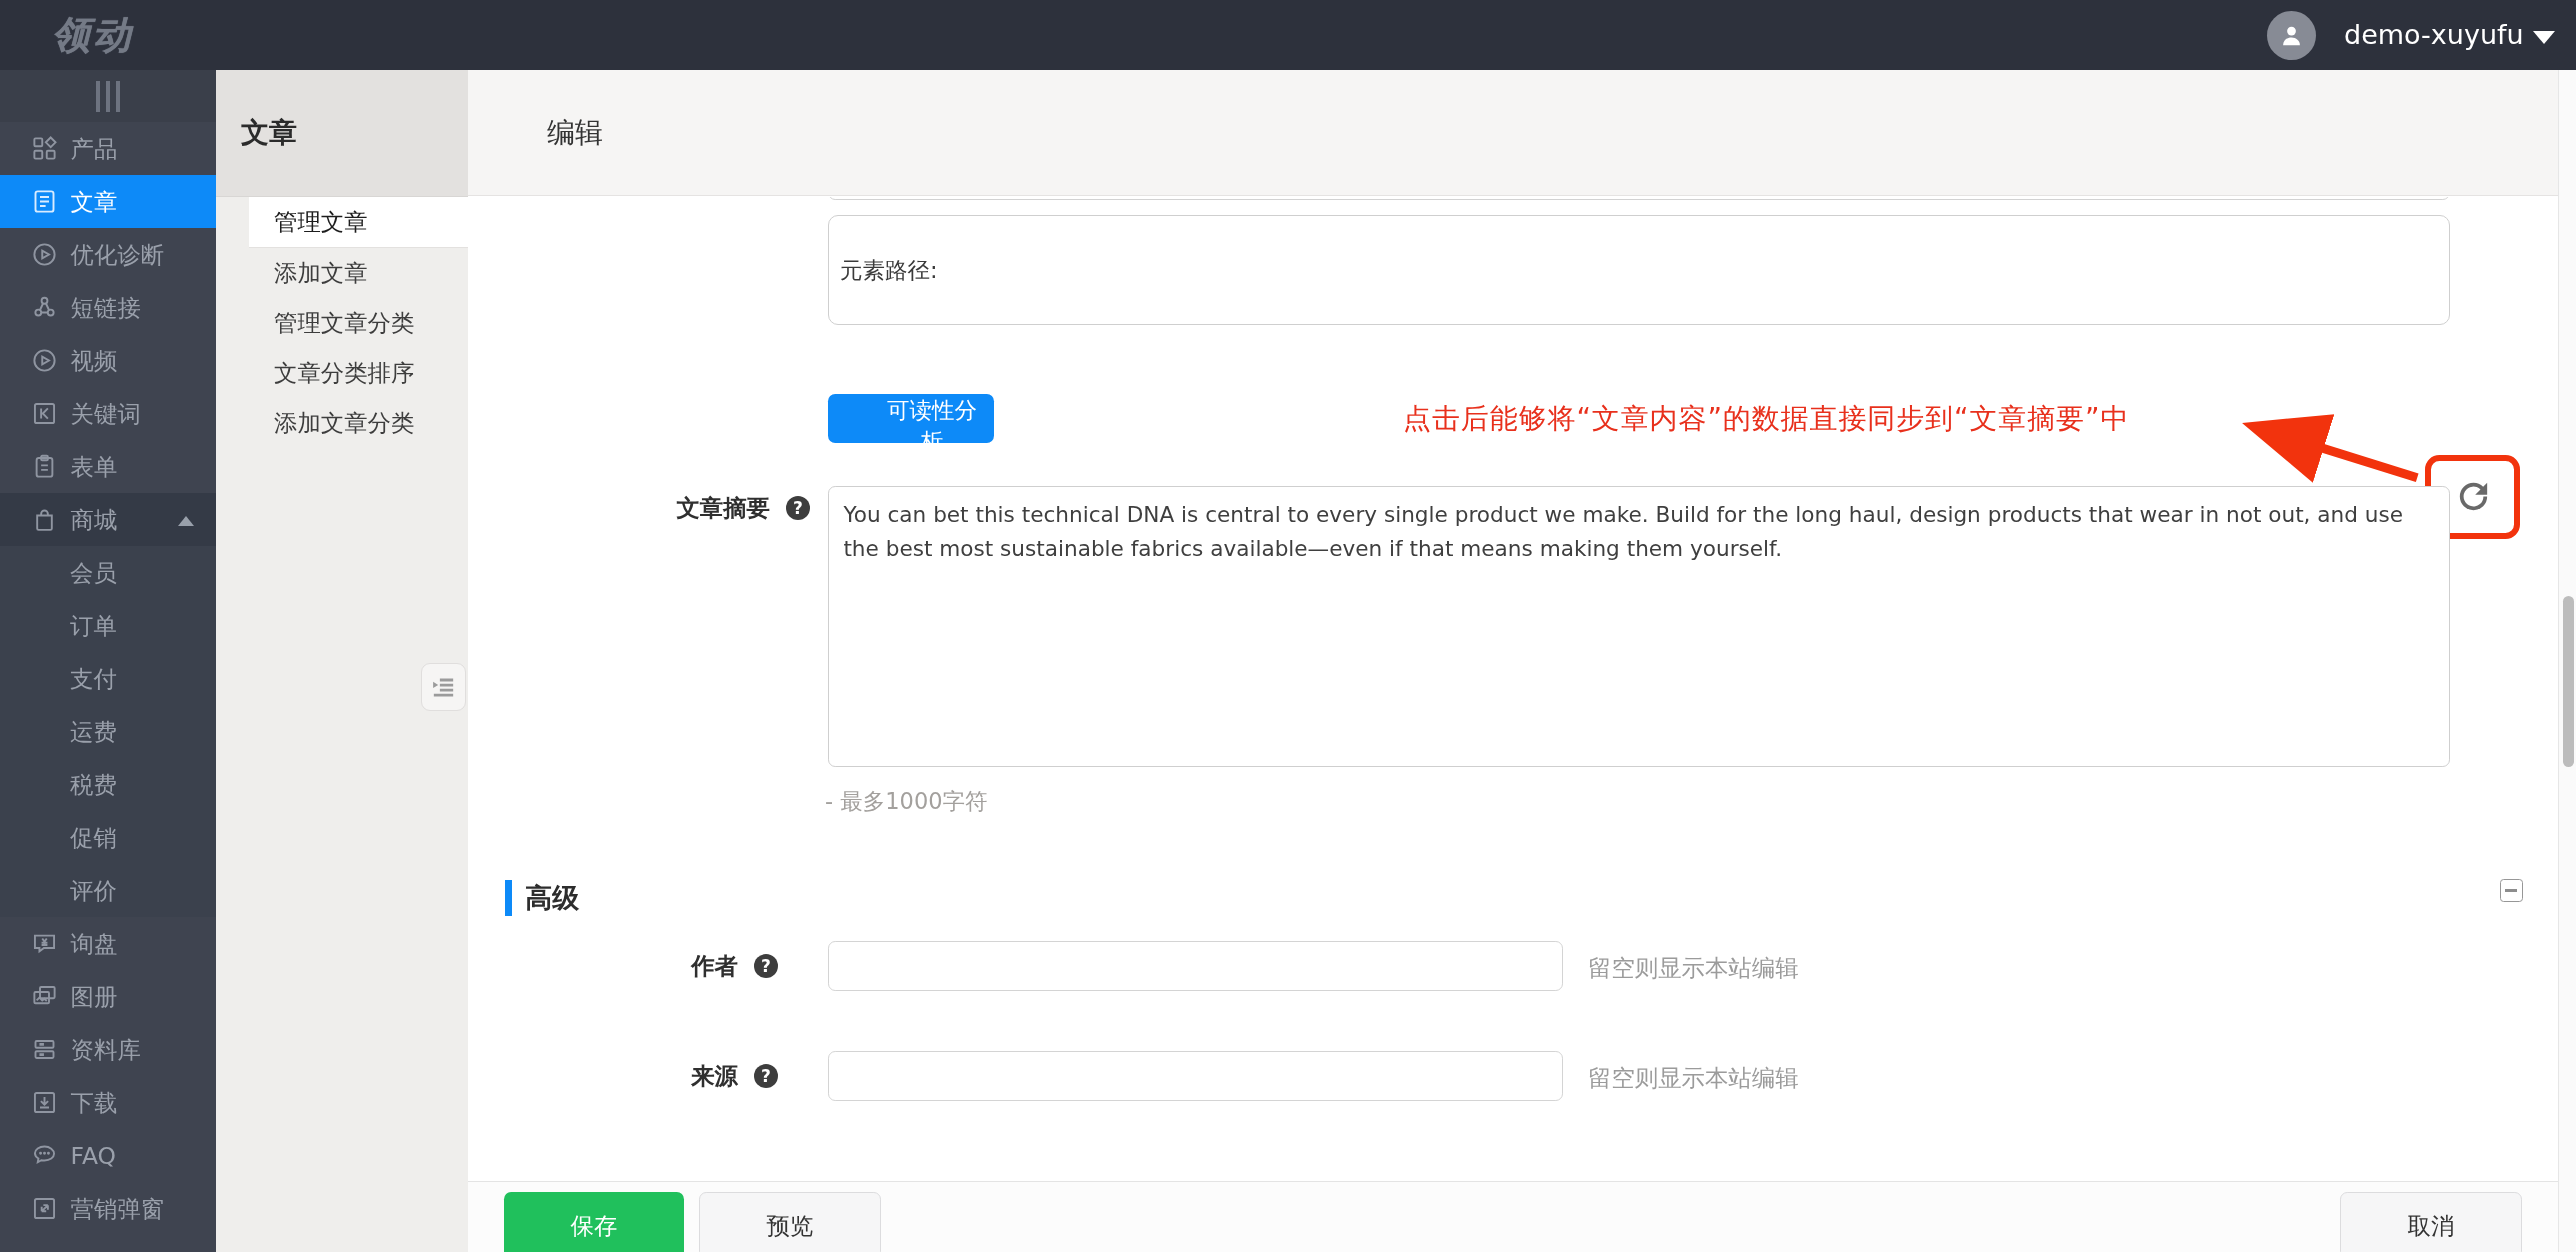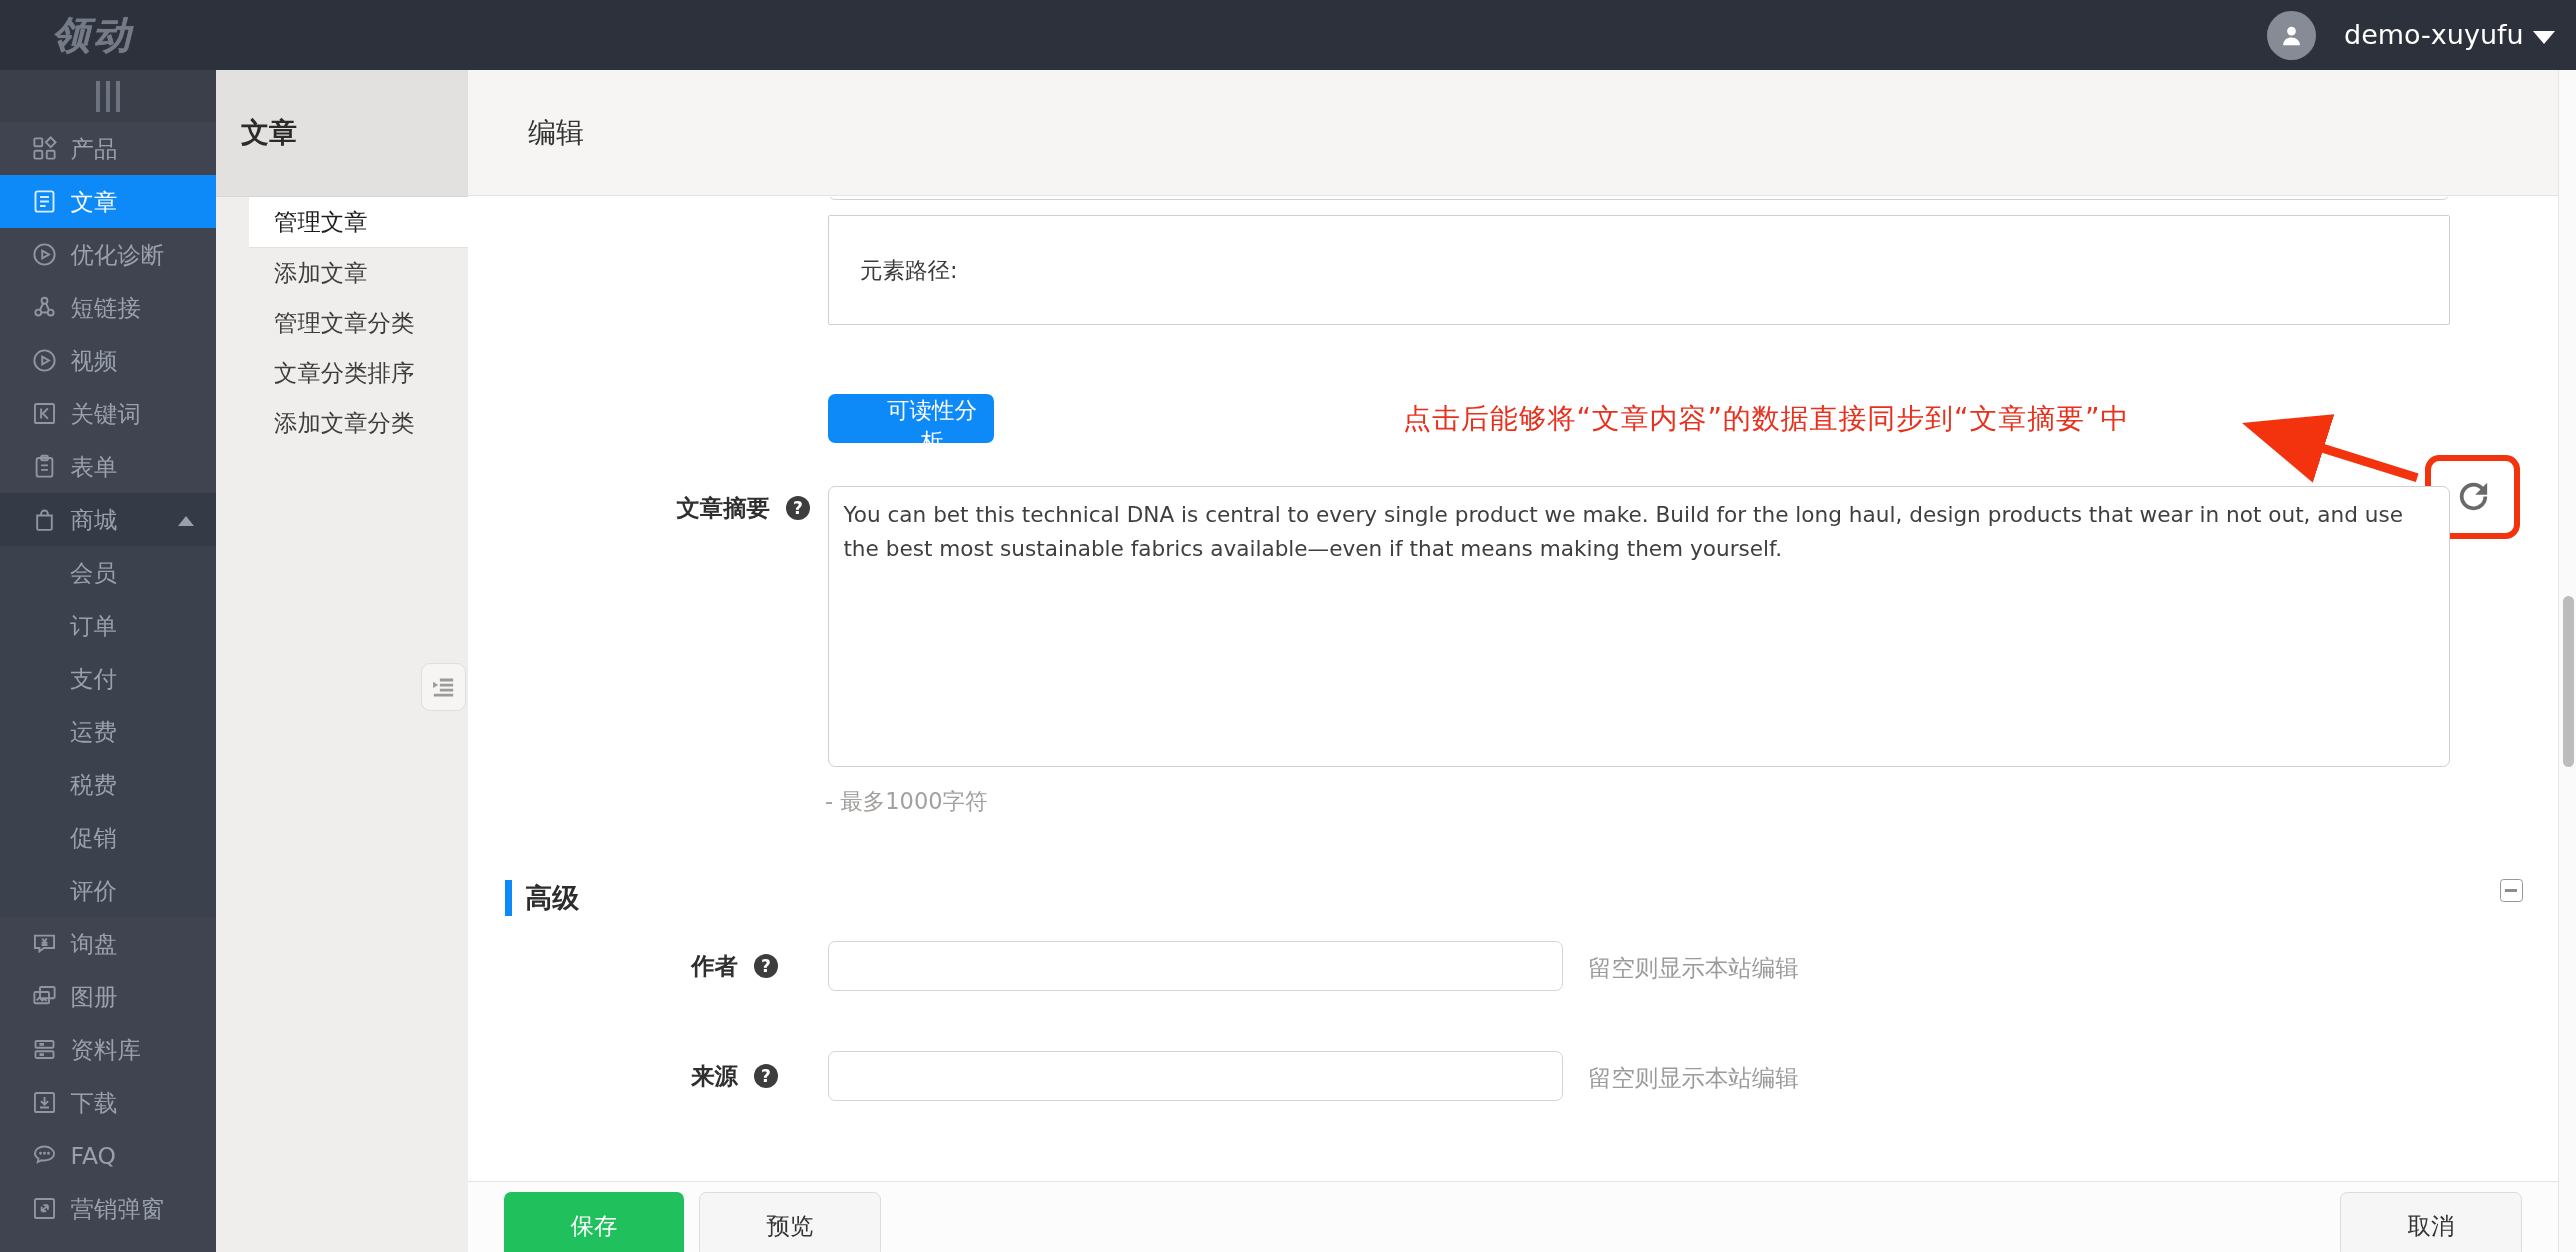--- a/index.html
+++ b/index.html
@@ -34,29 +34,29 @@
   
   .submenu{position:absolute;left:216px;top:70px;width:252px;height:1183px;background:#efeeec;z-index:20;}
   .submenu-head{height:126px;background:#e3e1df;border-bottom:0.9px solid #d8d6d4;display:flex;align-items:center;
                 padding-left:25px;font-size:28px;font-weight:bold;color:#2b2b2b;}
   .sub-item{height:50px;display:flex;align-items:center;padding-left:25px;font-size:23.4px;color:#3d3d3d;cursor:pointer;margin-left:33px;}
   .sub-item.active{background:#ffffff;border-bottom:0.9px solid #e3e1df;color:#1d1d1d;}
 
   
   .main{position:absolute;left:467px;top:70px;width:2091px;height:1183px;background:#fff;border-left:0.9px solid #edebe9;}
   .main-head{position:absolute;left:0;top:0;width:2091px;height:126px;background:#f6f5f4;border-bottom:0.9px solid #e5e3e2;
-             display:flex;align-items:center;padding-left:60px;box-sizing:border-box;
+             display:flex;align-items:center;padding-left:79px;box-sizing:border-box;
              font-size:28px;font-weight:500;color:#333;z-index:5;}
   .content{position:absolute;left:0;top:127px;width:2091px;height:963px;overflow:hidden;z-index:1;}
 
   .box-a{position:absolute;left:360px;top:-24px;width:1622px;height:27px;background:#fff;
          border:1.8px solid #d2d2d2;border-radius:7.2px;box-sizing:border-box;}
   .box-b{position:absolute;left:360px;top:18px;width:1622px;height:110px;background:#fff;
-         border:1.8px solid #cfcfcf;border-radius:2px;box-sizing:border-box;
-         display:flex;align-items:center;padding-left:31px;font-size:22.5px;color:#3a3a3a;}
+         border:1.8px solid #cfcfcf;border-radius:10px;box-sizing:border-box;
+         display:flex;align-items:center;padding-left:11px;font-size:22.5px;color:#3a3a3a;}
 
   .btn-readability{position:absolute;left:360px;top:197px;width:166px;height:49px;background:#0d8af8;color:#fff;
                    border:none;border-radius:7.2px;font-size:22.5px;cursor:pointer;font-family:inherit;padding-left:48px;}
   .annotation{position:absolute;left:935px;top:203px;font-size:28px;color:#e8301c;letter-spacing:0.9px;white-space:nowrap;}
   .arrow-svg{position:absolute;left:1762px;top:216px;width:216px;height:81px;}
   .red-frame{position:absolute;left:1957px;top:258px;width:95px;height:84px;border:6.3px solid #f2330d;
              border-radius:14.4px;box-sizing:border-box;}
   .refresh-btn{position:absolute;left:1985px;top:279px;width:41px;height:41px;background:transparent;border:none;
                padding:0;cursor:pointer;}
   .refresh-btn svg{width:41px;height:41px;}

